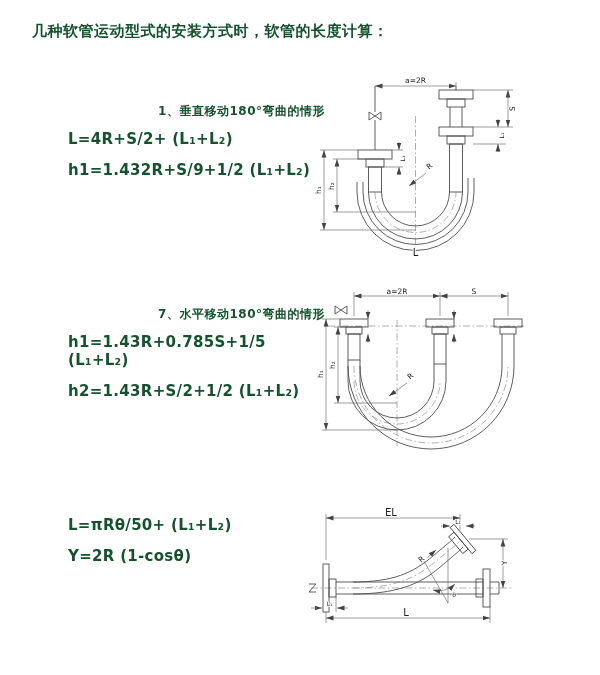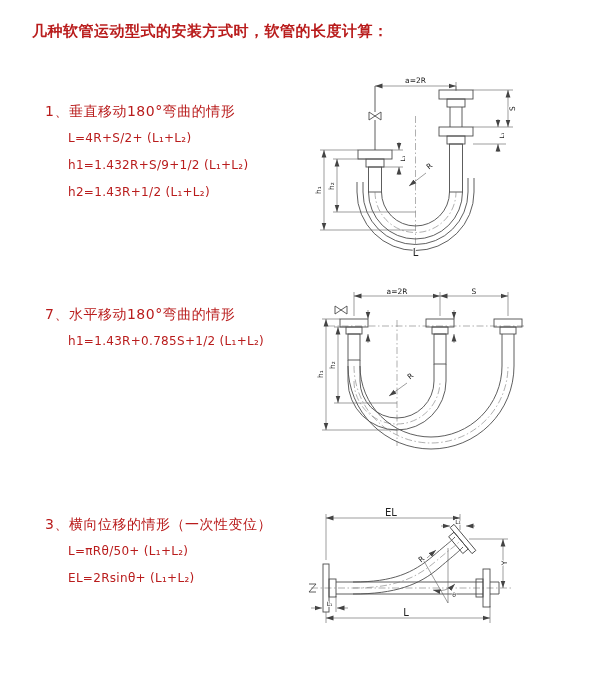--- a/index.html
+++ b/index.html
@@ -1,21 +1,21 @@
 <!DOCTYPE html>
 <html><head>
 <meta charset="utf-8">
 <style>
   html,body{margin:0;padding:0;background:#fff;}
   .page{position:relative;width:580px;height:675px;background:#ffffff;overflow:hidden;
-        font-family:"DejaVu Sans",sans-serif;color:#b91c1c;}
+        font-family:"DejaVu Sans",sans-serif;color:#14532d;}
   .title{position:absolute;left:32px;top:22px;font-size:15px;font-weight:700;letter-spacing:.5px;}
   .sec{position:absolute;left:45px;width:280px;}
-  .sec h2{margin:0 0 10px 0;font-size:14px;font-weight:400;letter-spacing:.5px;}
-  .sec p{margin:0 0 13px 23px;font-size:12px;font-weight:400;letter-spacing:.3px;}
+  .sec h2{margin:0 0 10px 0;font-size:12px;font-weight:700;letter-spacing:.5px;text-align:right;}
+  .sec p{margin:0 0 13px 23px;font-size:15px;font-weight:700;letter-spacing:.3px;}
   .s1{top:103px;} .s2{top:306px;} .s3{top:516px;}
   .diag{position:absolute;}
   .d1{left:310px;top:72px;} .d2{left:312px;top:286px;} .d3{left:303px;top:506px;}
   .ln{fill:none;stroke:#4d4d4d;stroke-width:.9;}
   .dim{fill:none;stroke:#5a5a5a;stroke-width:.6;}
   .cl{fill:none;stroke:#7a7a7a;stroke-width:.6;stroke-dasharray:7 2.5 1.5 2.5;}
   .lbl{font:7.5px "DejaVu Sans",sans-serif;fill:#222;paint-order:stroke;stroke:#fff;stroke-width:2px;}
   .lbl-lg{font:10px "DejaVu Sans",sans-serif;fill:#222;paint-order:stroke;stroke:#fff;stroke-width:2px;}
   .lbl-xs{font:6px "DejaVu Sans",sans-serif;fill:#222;paint-order:stroke;stroke:#fff;stroke-width:1.5px;}
 </style>
@@ -34,32 +34,31 @@
       </pattern>
     </defs>
   </svg>
 
   <div class="title">几种软管运动型式的安装方式时，软管的长度计算：</div>
 
   <div class="sec s1">
     <h2>1、垂直移动180°弯曲的情形</h2>
     <p>L=4R+S/2+ (L₁+L₂)</p>
     <p>h1=1.432R+S/9+1/2 (L₁+L₂)</p>
-    <p>h2=1.43R+1/2 (L₁+L₂)</p>
   </div>
 
   <div class="sec s2">
     <h2>7、水平移动180°弯曲的情形</h2>
-    <p>h1=1.43R+0.785S+1/2 (L₁+L₂)</p>
+    <p>h1=1.43R+0.785S+1/5 (L₁+L₂)</p>
+    <p>h2=1.43R+S/2+1/2 (L₁+L₂)</p>
   </div>
 
   <div class="sec s3">
-    <h2>3、横向位移的情形（一次性变位）</h2>
     <p>L=πRθ/50+ (L₁+L₂)</p>
-    <p>EL=2Rsinθ+ (L₁+L₂)</p>
+    <p>Y=2R (1-cosθ)</p>
   </div>
 
   <svg class="diag d1" width="215" height="185" viewBox="0 0 215 185">
 
     <line class="cl" x1="105.5" y1="44" x2="105.5" y2="181"></line>
 
     <line class="dim" x1="146" y1="19" x2="146" y2="10"></line>
     <line class="dim" x1="65" y1="14" x2="146" y2="14" marker-start="url(#ar)" marker-end="url(#ar)"></line>
     <text class="lbl" x="105.5" y="11" text-anchor="middle">a=2R</text>
 

